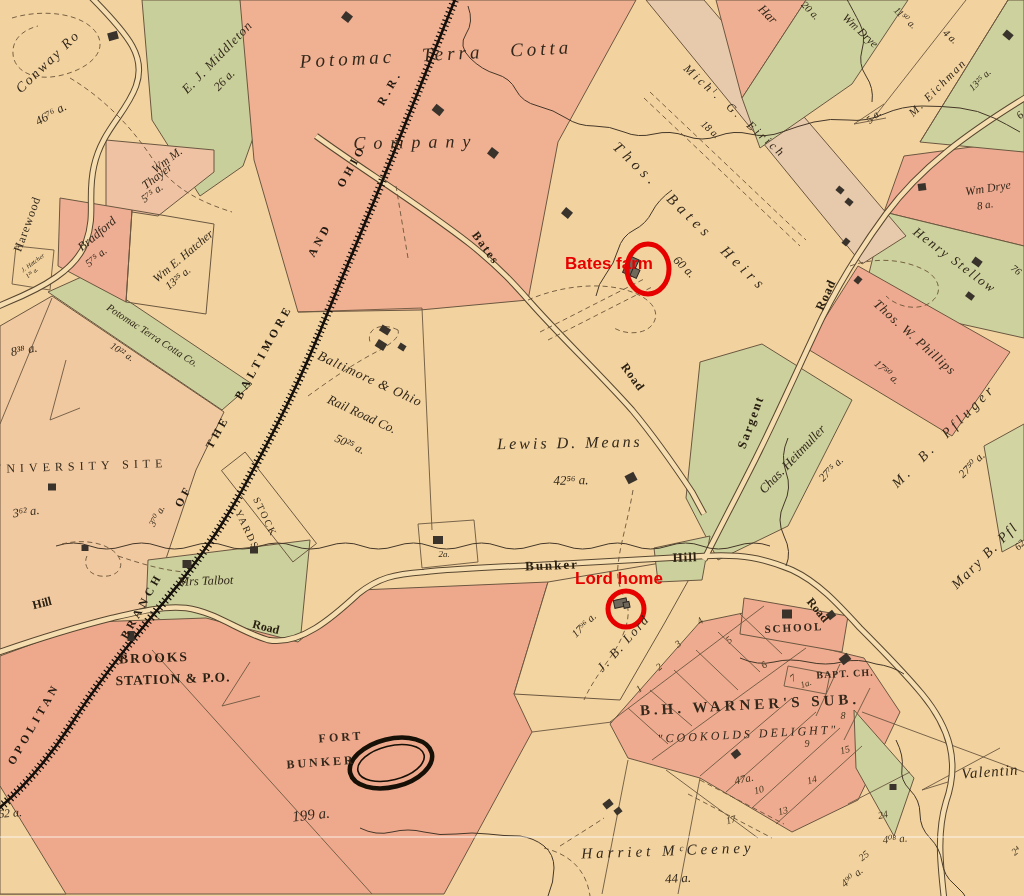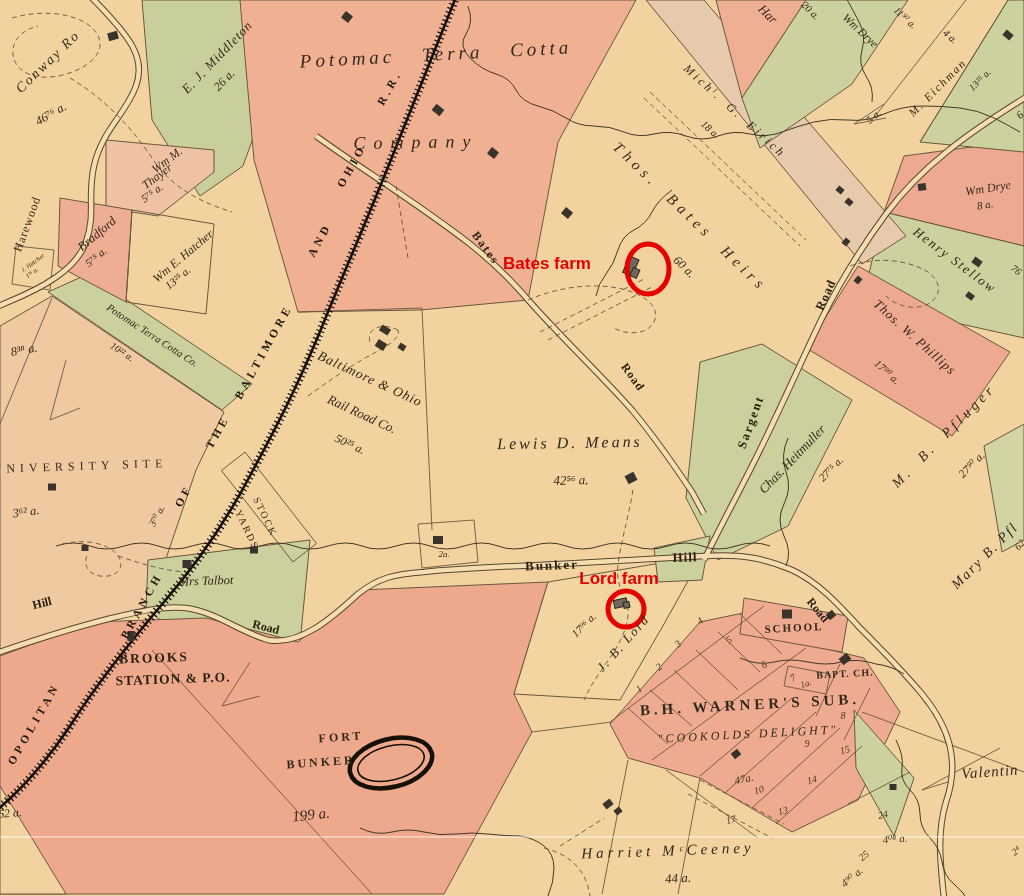--- a/index.html
+++ b/index.html
@@ -355,15 +355,15 @@
 <div class="lb num" style="left:759px;top:790px;--r:-15deg;font-size:10px">10</div>
 <div class="lb num" style="left:783px;top:811px;--r:-15deg;font-size:10px">13</div>
 <div class="lb num" style="left:731px;top:820px;--r:-15deg;font-size:10px">17</div>
 <div class="lb num" style="left:883px;top:815px;--r:-12deg;font-size:10px">24</div>
 <div class="lb num" style="left:864px;top:856px;--r:-40deg;font-size:10px">25</div>
 <div class="lb num" style="left:744px;top:779px;--r:-12deg;font-size:11px">47a.</div>
 <div class="lb num" style="left:895px;top:839px;--r:-5deg;font-size:11px">4⁰⁸ a.</div>
 <div class="lb num" style="left:852px;top:877px;--r:-40deg;font-size:11px">4⁹⁰ a.</div>
 <div class="lb num" style="left:1016px;top:851px;--r:-40deg;font-size:10px">2⁴</div>
 
-<div class="ann" style="left:547px;top:264px">Bates farm</div>
-<div class="ann" style="left:619px;top:579px">Lord farm</div>
+<div class="ann" style="left:609px;top:264px">Bates farm</div>
+<div class="ann" style="left:619px;top:579px">Lord home</div>
 </div>
 
 </body></html>

